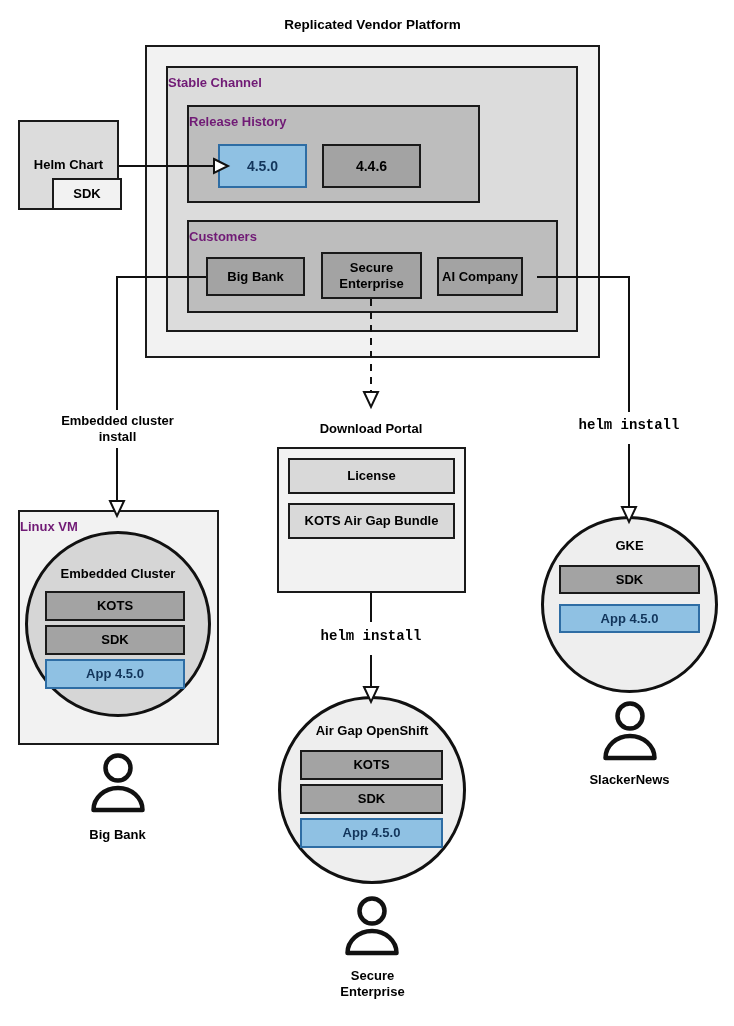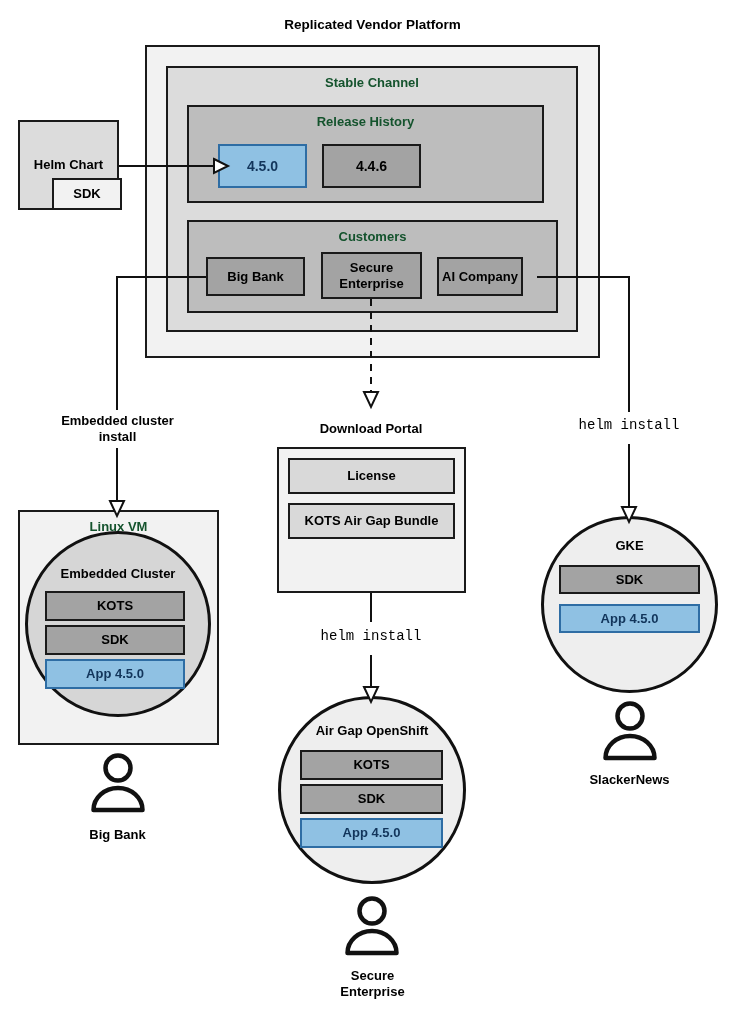--- a/index.html
+++ b/index.html
@@ -47,24 +47,24 @@
   }
 
   
   .box.titled {
     display: block;
     padding-top: 7px;
   }
   .ctitle {
     display: block;
     width: 100%;
-    text-align: center;
+    text-align: left;
     font-weight: bold;
     font-size: 13px;
-    color: #14532d;
+    color: #701a75;
     pointer-events: none;
   }
 
   
   .circle {
     position: absolute;
     border: 3px solid #111111;
     border-radius: 50%;
     background: #eeeeee;
   }
@@ -74,21 +74,21 @@
   .label {
     position: absolute;
     text-align: center;
     font-weight: bold;
     font-size: 13px;
     line-height: 1.2;
     color: #000000;
   }
   .label.mono {
     font-family: "Liberation Mono", monospace;
-    font-weight: normal;
+    font-weight: bold;
     font-size: 14px;
     letter-spacing: 0px;
   }
   .title-main {
     position: absolute;
     text-align: center;
     font-weight: bold;
     font-size: 13.5px;
     color: #000000;
   }
@@ -115,21 +115,21 @@
 <div id="canvas">
 
   <div class="title-main" style="left:145px; top:17px; width:455px;">Replicated Vendor Platform</div>
 
   <div class="box gray1" style="left:145px; top:45px; width:455px; height:313px;"></div>
 
   <div class="box gray2 titled" style="left:166px; top:66px; width:412px; height:266px;">
     <span class="ctitle">Stable Channel</span>
   </div>
 
-  <div class="box gray3 titled" style="left:187px; top:105px; width:357px; height:98px;">
+  <div class="box gray3 titled" style="left:187px; top:105px; width:293px; height:98px;">
     <span class="ctitle">Release History</span>
   </div>
 
   <div class="box blue" style="left:218px; top:144px; width:89px; height:44px; font-size:14px;">4.5.0</div>
   <div class="box white" style="left:322px; top:144px; width:99px; height:44px; font-size:14px;">4.4.6</div>
 
   <div class="box gray3 titled" style="left:187px; top:220px; width:371px; height:93px;">
     <span class="ctitle">Customers</span>
   </div>
 

